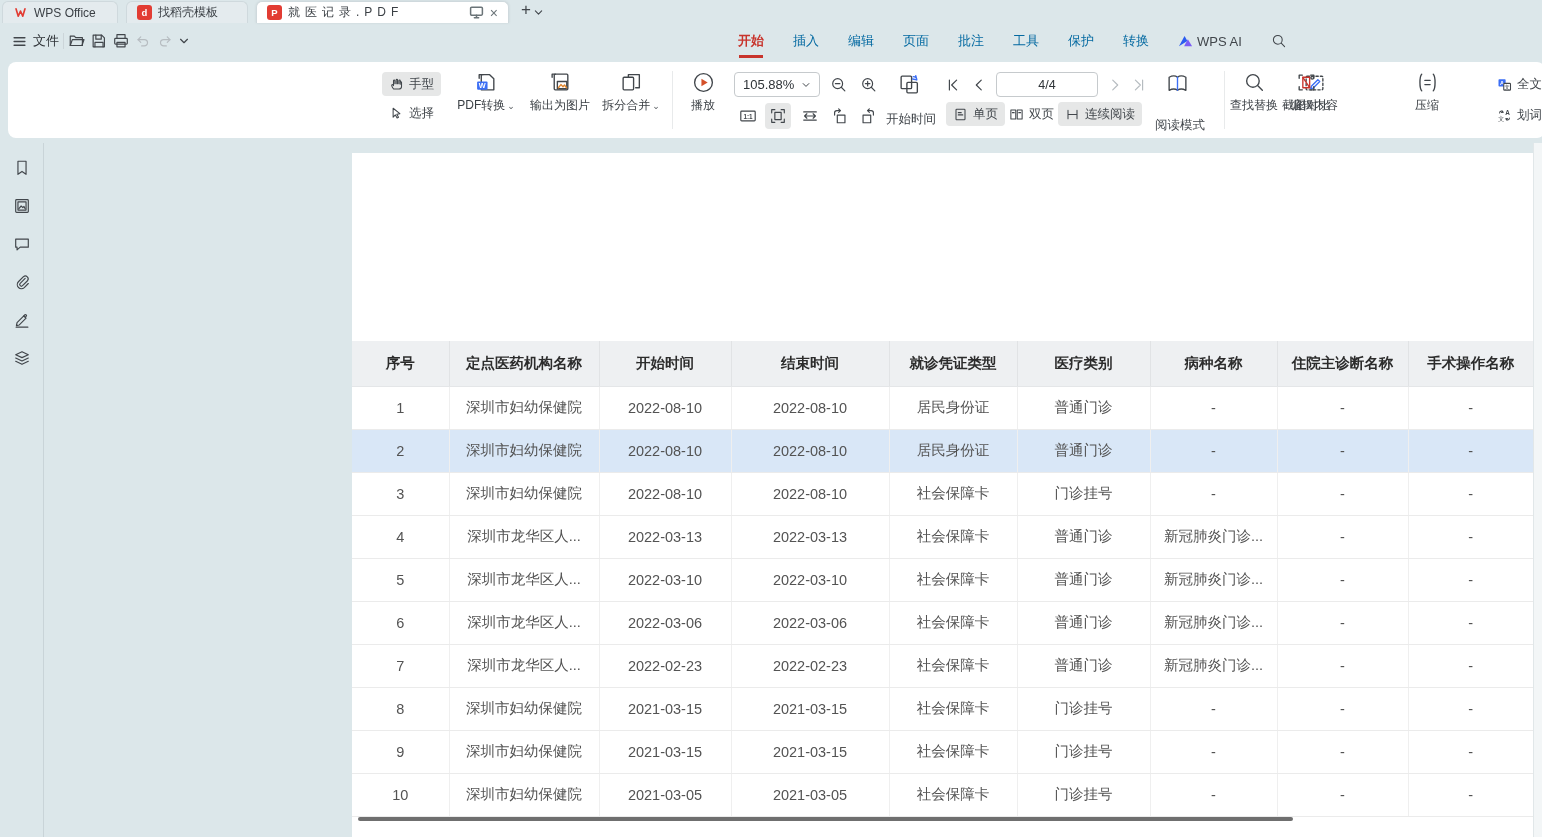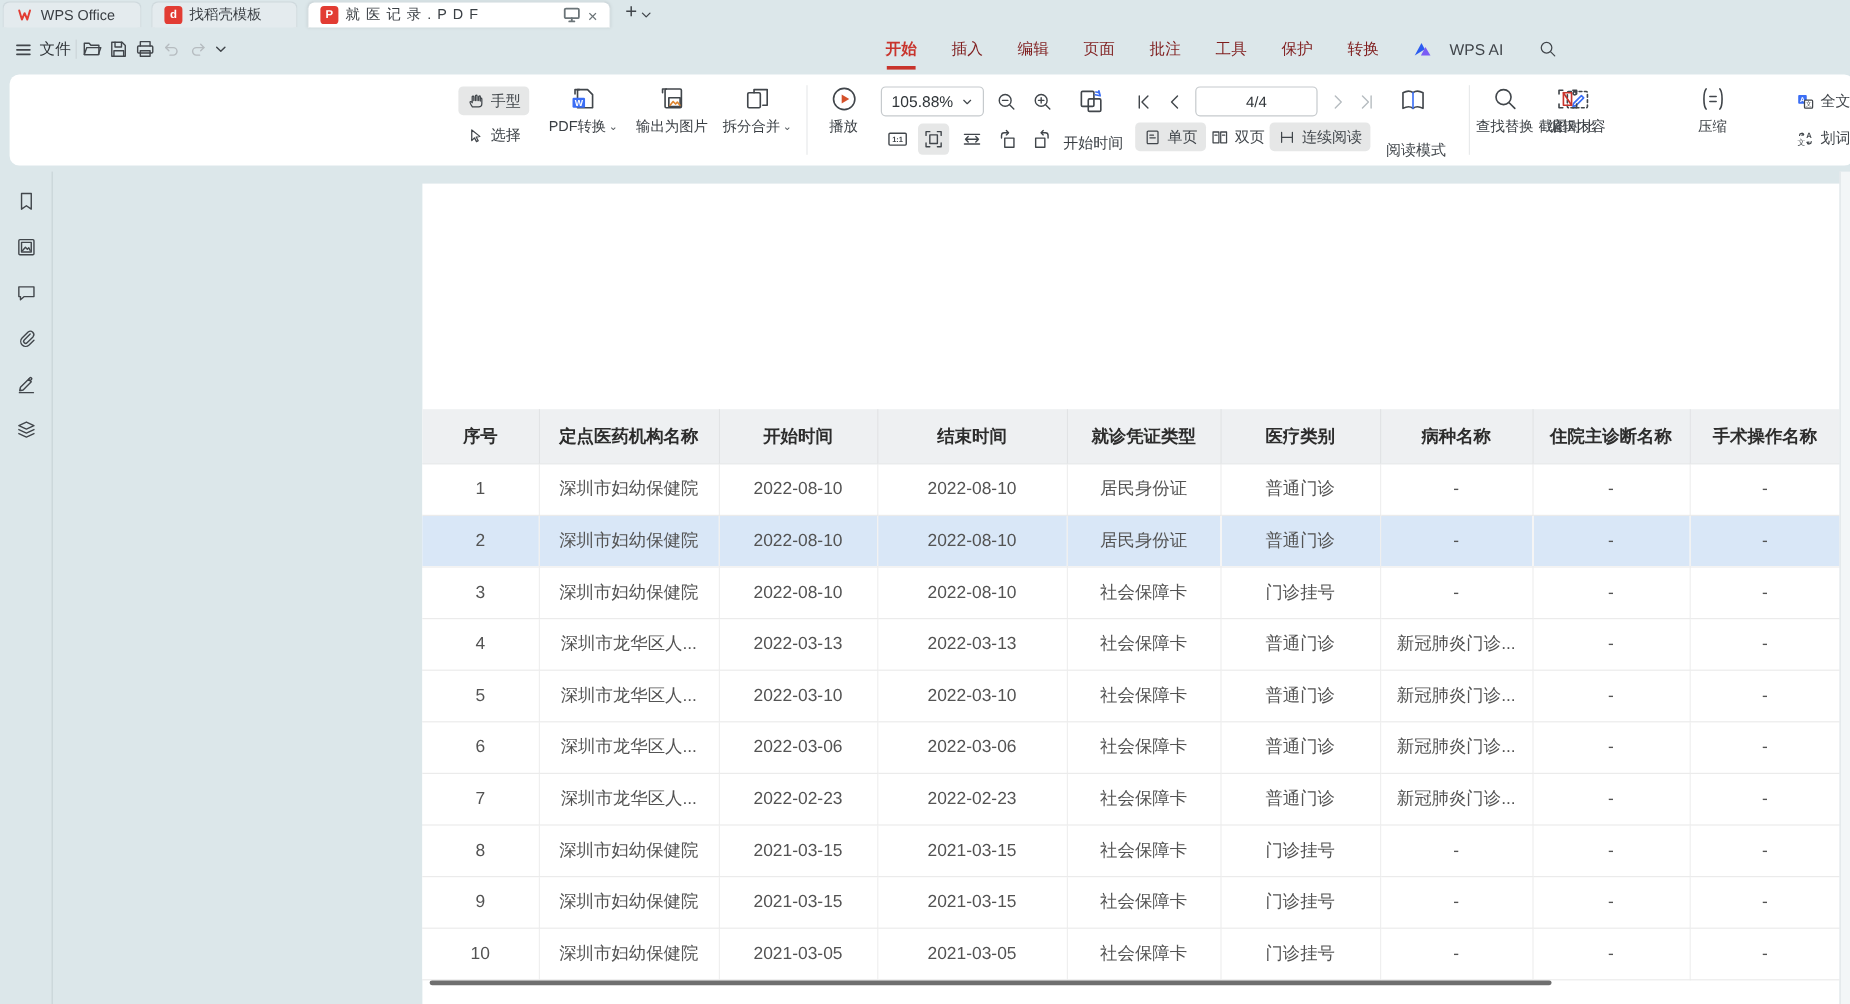--- a/index.html
+++ b/index.html
@@ -19,24 +19,24 @@
   .tab-x { font-size:14px; color:#6b7control478; line-height:1; color:#6b7478; }
   .newtab { font-size:17px; color:#41464b; margin:0 2px 3px 4px; }
   .tab-chev { margin-bottom:5px; }
 
   
   .menurow { position:absolute; top:24px; left:0; width:100%; height:34px; display:flex; align-items:center; font-size:13px; }
   .qat { display:flex; align-items:center; gap:4px; padding-left:12px; }
   .filebtn { display:flex; align-items:center; gap:6px; font-size:13px; color:#2f3438; }
   .vdiv { width:1px; height:16px; background:#ccd5d9; }
   .menus { position:absolute; left:738px; top:0; height:34px; display:flex; align-items:center; gap:29px; }
-  .mi { position:relative; color:#7f1d1d; cursor:default; white-space:nowrap; }
+  .mi { position:relative; color:#0369a1; cursor:default; white-space:nowrap; }
   .mi.active { color:#c8342c; font-weight:bold; }
   .mi.active::after { content:""; position:absolute; left:1px; right:1px; bottom:-8px; height:3px; background:#c8342c; }
-  .ai { display:flex; align-items:center; gap:15px; }
+  .ai { display:flex; align-items:center; gap:4px; }
 
   
   .toolbar { position:absolute; left:8px; top:62px; width:1537px; height:76px; background:#fff; border-radius:8px; }
   .tb { position:absolute; display:flex; flex-direction:column; align-items:center; font-size:12px; color:#3a3f44; cursor:default; }
   .tb .lab { margin-top:3px; white-space:nowrap; display:flex; align-items:center; gap:2px; }
   .pill { display:flex; align-items:center; gap:5px; height:24px; padding:0 7px; border-radius:4px; font-size:12.5px; white-space:nowrap; }
   .pill.hl { background:#e6e7e7; }
   .iconbtn { position:absolute; display:flex; align-items:center; justify-content:center; width:26px; height:26px; border-radius:4px; }
   .iconbtn.hl { background:#e6e7e7; }
   .zoombox { position:absolute; left:726px; top:10px; width:86px; height:25px; border:1px solid #c6cacd; border-radius:4px;

